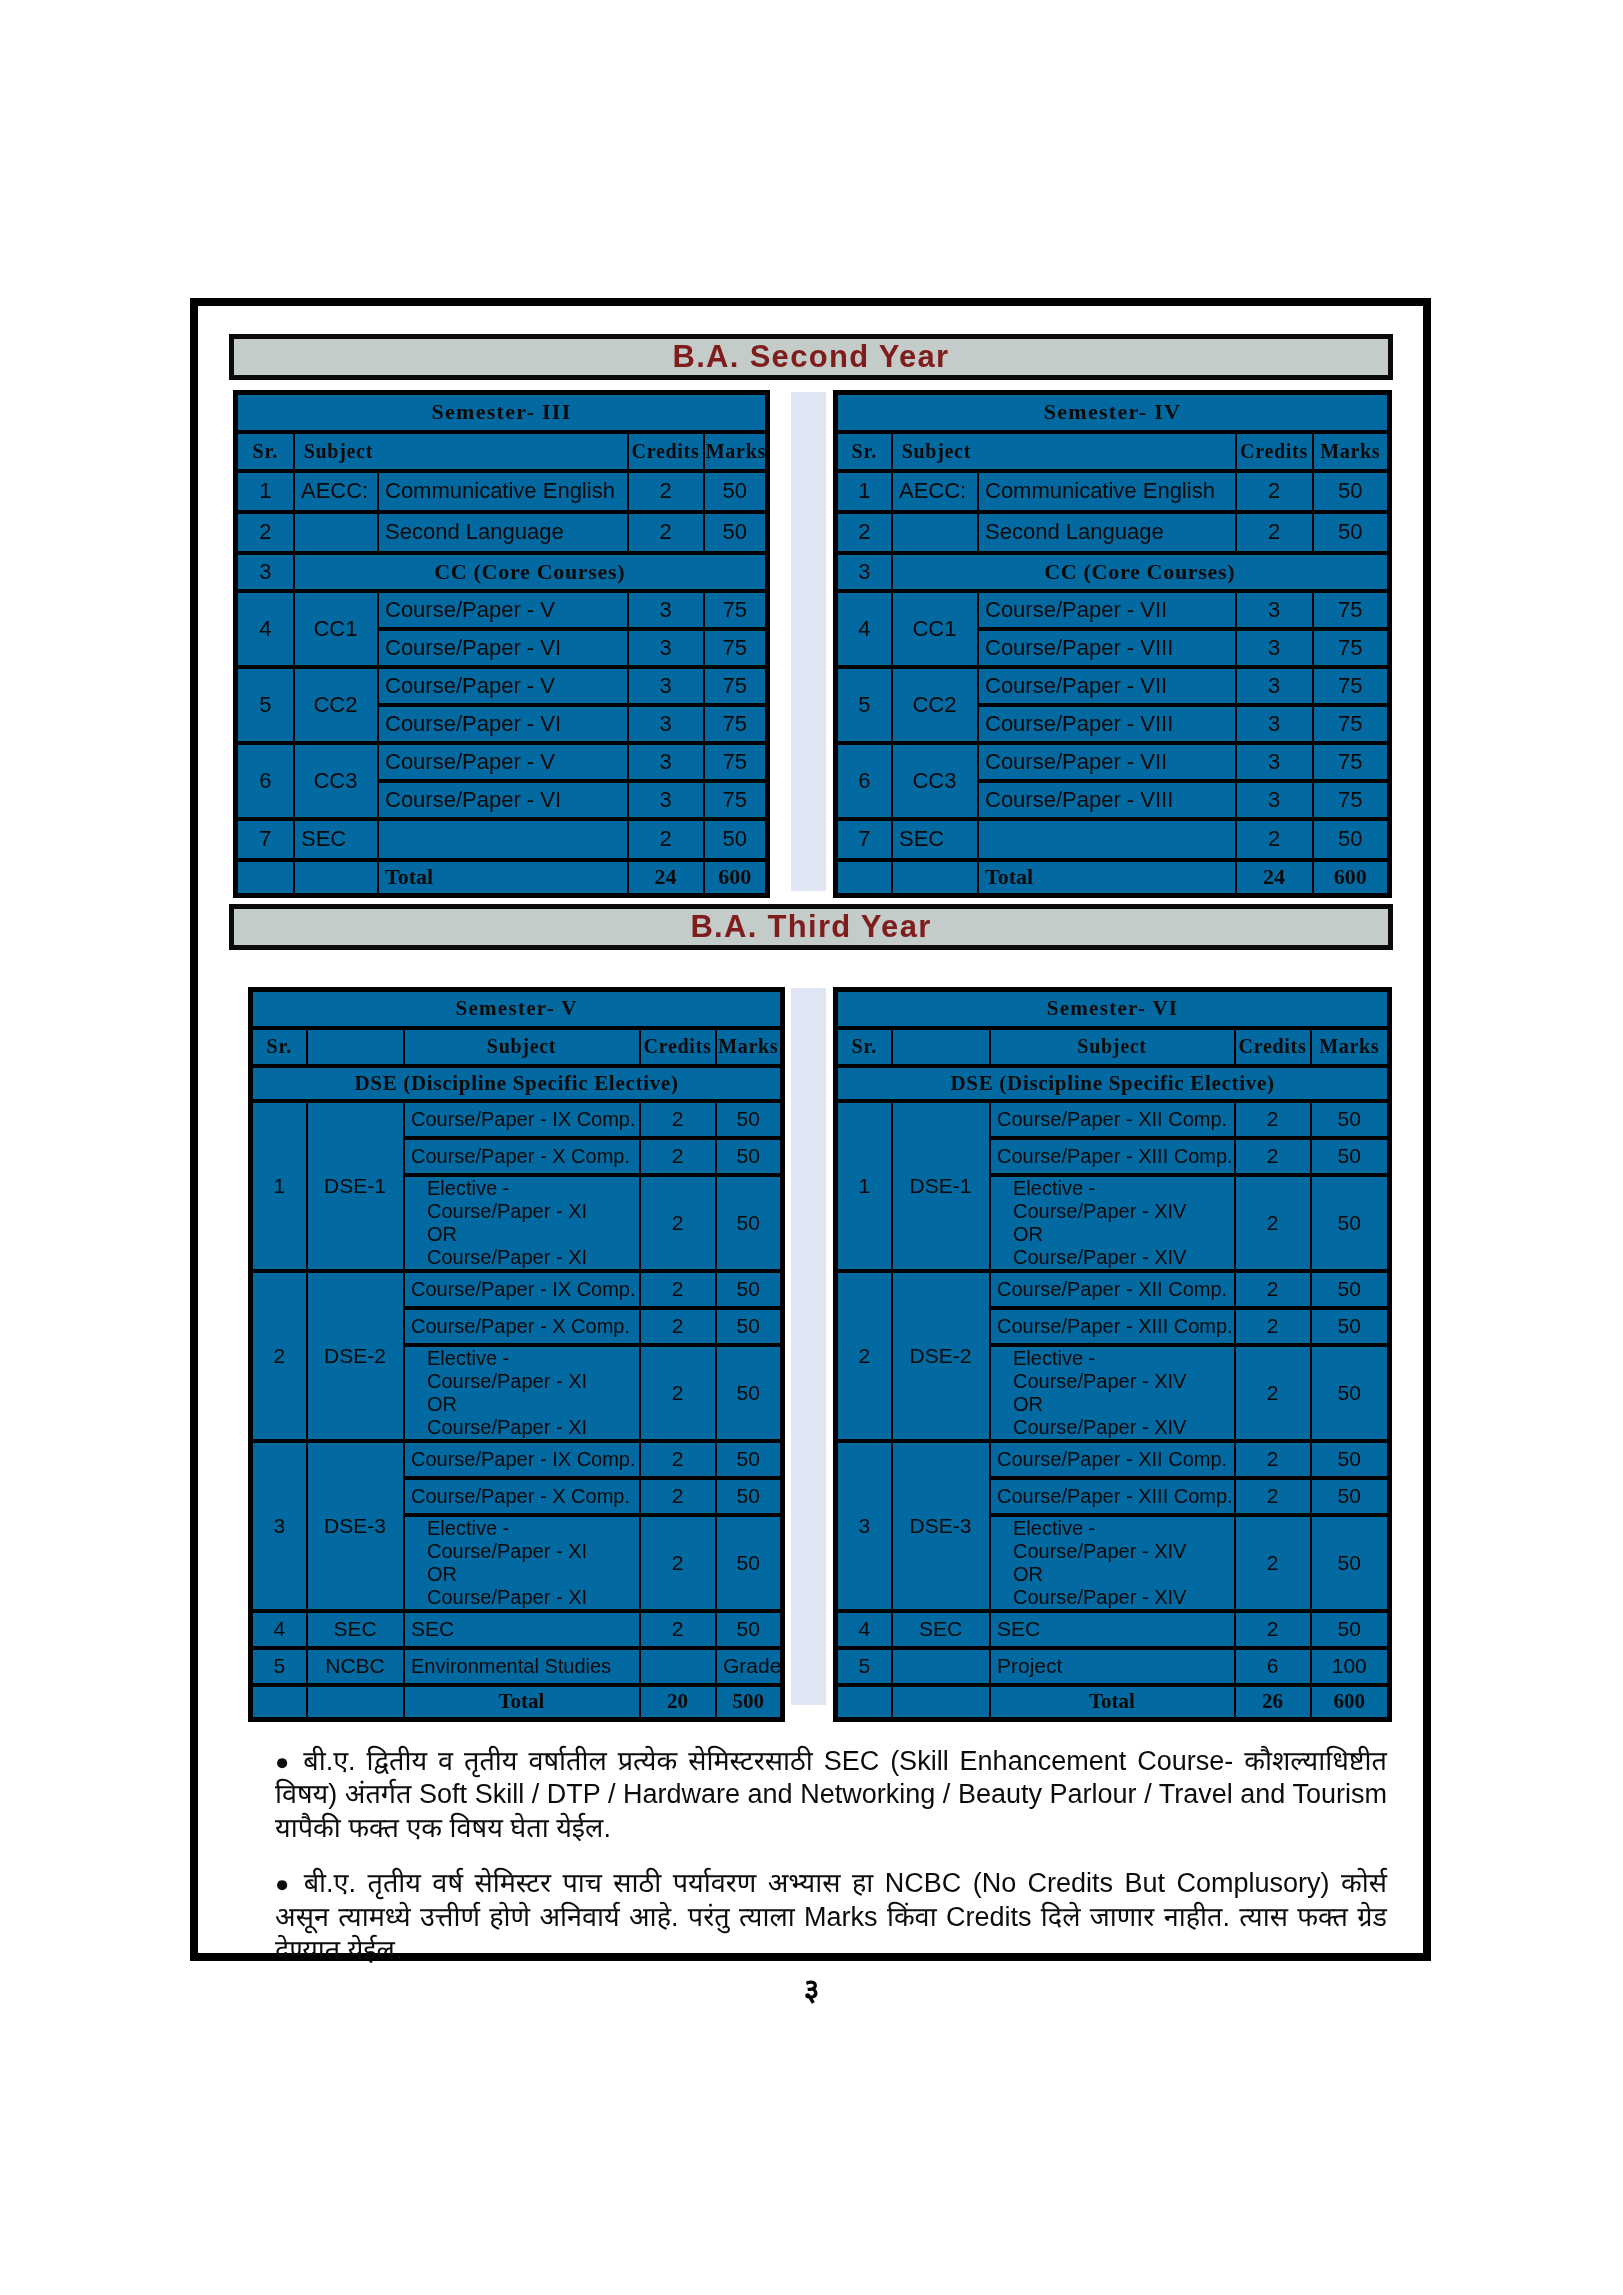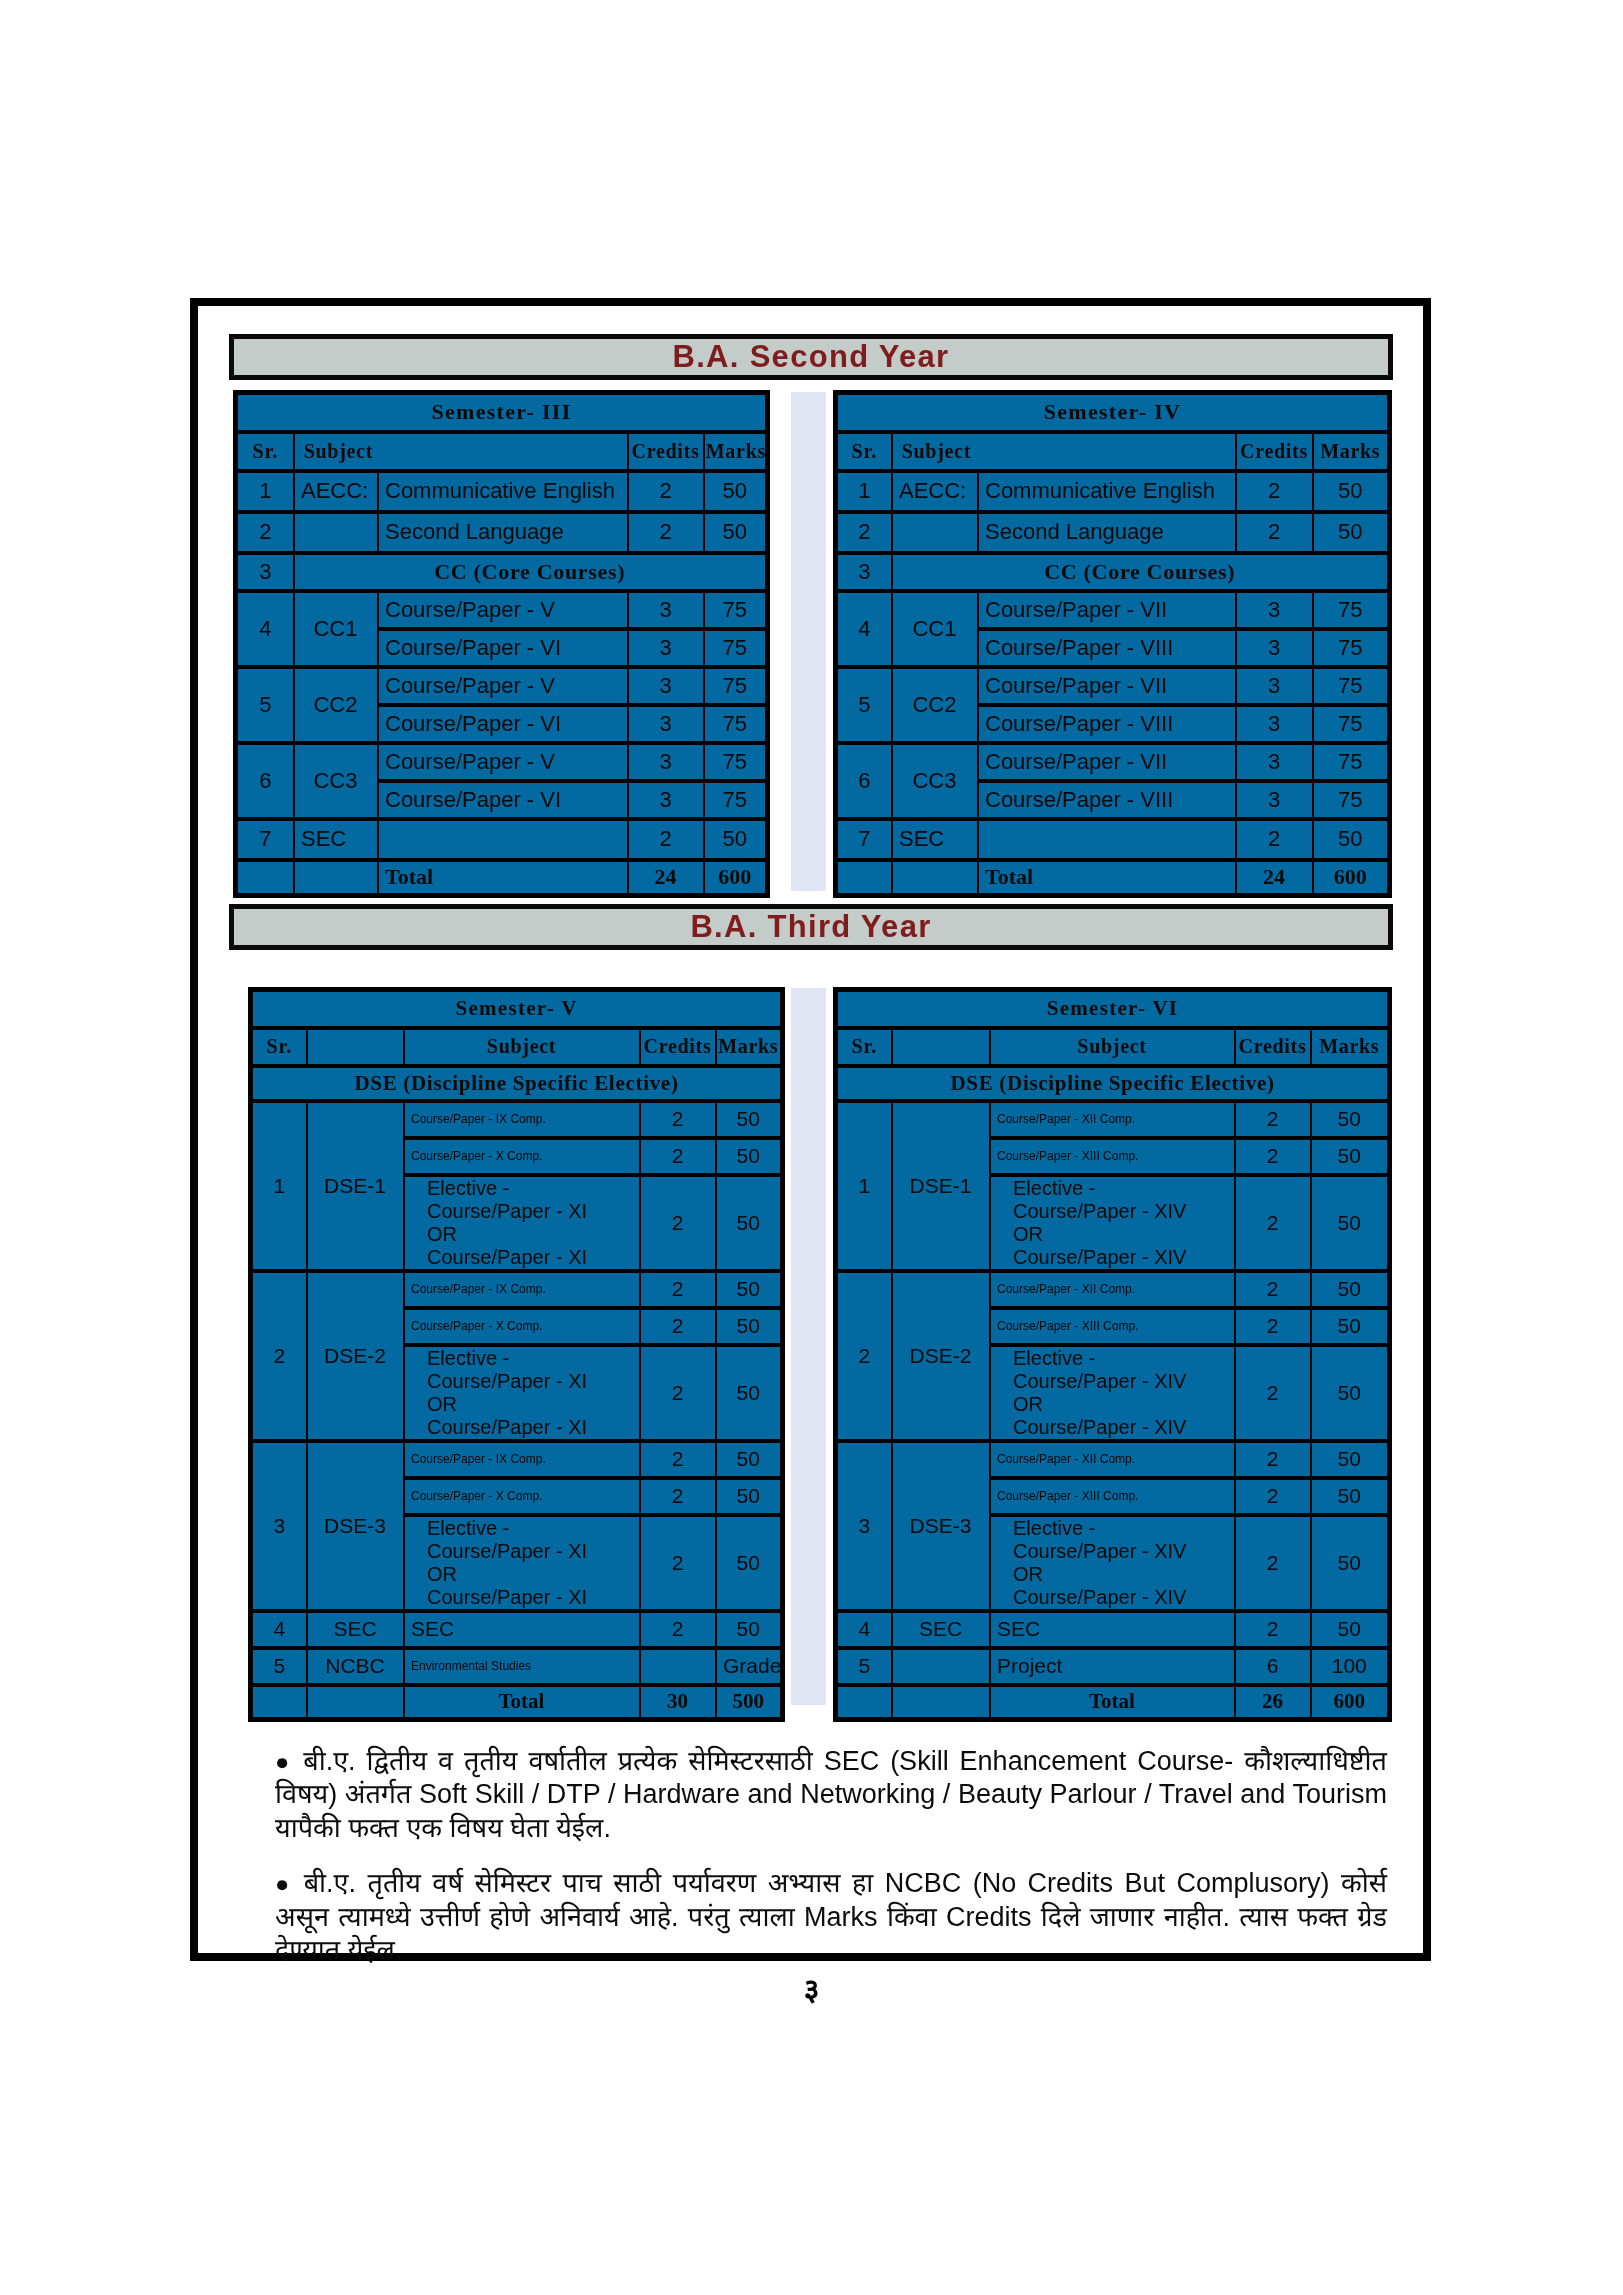--- a/index.html
+++ b/index.html
@@ -33,21 +33,21 @@
   .l{text-align:left;}
 
   .sem{font-family:"Liberation Serif",serif;font-weight:bold;font-size:23.6px;letter-spacing:1.3px;text-align:center;}
   th{font-family:"Liberation Serif",serif;font-weight:bold;font-size:20px;letter-spacing:0.7px;padding:0 1.3px;}
   th.hl{text-align:left;padding-left:9.2px;}
   .bigrow{font-family:"Liberation Serif",serif;font-weight:bold;font-size:21.6px;letter-spacing:0.7px;text-align:center;}
   .tot{font-family:"Liberation Serif",serif;font-weight:bold;font-size:22px;}
 
   .yr2 td{font-size:22px;}
   .yr3 td{font-size:21px;}
-  .yr3 .subj{font-size:12px;white-space:nowrap;margin-top:45px;}
+  .yr3 .subj{font-size:20px;white-space:nowrap;margin-top:45px;}
   .el div{font-size:20px;line-height:23px;text-align:left;margin-left:16px;}
 
   .yr2 .rh-sem{height:39px;} .yr2 .rh-colh{height:39px;} .yr2 .rh-std{height:41px;}
   .yr2 .rh-cc{height:38px;}  .yr2 .rh-paper{height:38px;} .yr2 .rh-sec{height:41px;} .yr2 .rh-tot{height:36px;}
 
   .yr3 .rh-sem{height:38px;} .yr3 .rh-colh{height:38px;} .yr3 .rh-dse{height:35px;}
   .yr3 .rh-comp{height:37px;} .yr3 .rh-el{height:93px;} .yr3 .rh-std{height:37px;} .yr3 .rh-tot{height:35px;}
 
   .notes{position:absolute;left:77px;top:1427px;width:1112px;color:#0c0c0c;margin-top:12px;}
   .note{font-size:27px;line-height:1.24;text-align:justify;margin:0 0 22px 0;
@@ -361,21 +361,21 @@
           <td class="c">5</td>
           <td class="c">NCBC</td>
           <td class="l subj">Environmental Studies</td>
           <td class="c"></td>
           <td class="c">Grade</td>
         </tr>
         <tr class="rh-tot">
           <td></td>
           <td></td>
           <td class="c tot">Total</td>
-          <td class="c tot">30</td>
+          <td class="c tot">20</td>
           <td class="c tot">500</td>
         </tr>
       </tbody>
         </table>
     </div>
 
     <div class="tblwrap" id="wrapD">
       <table class="yr3">
         <colgroup>
             <col style="width:56px">

